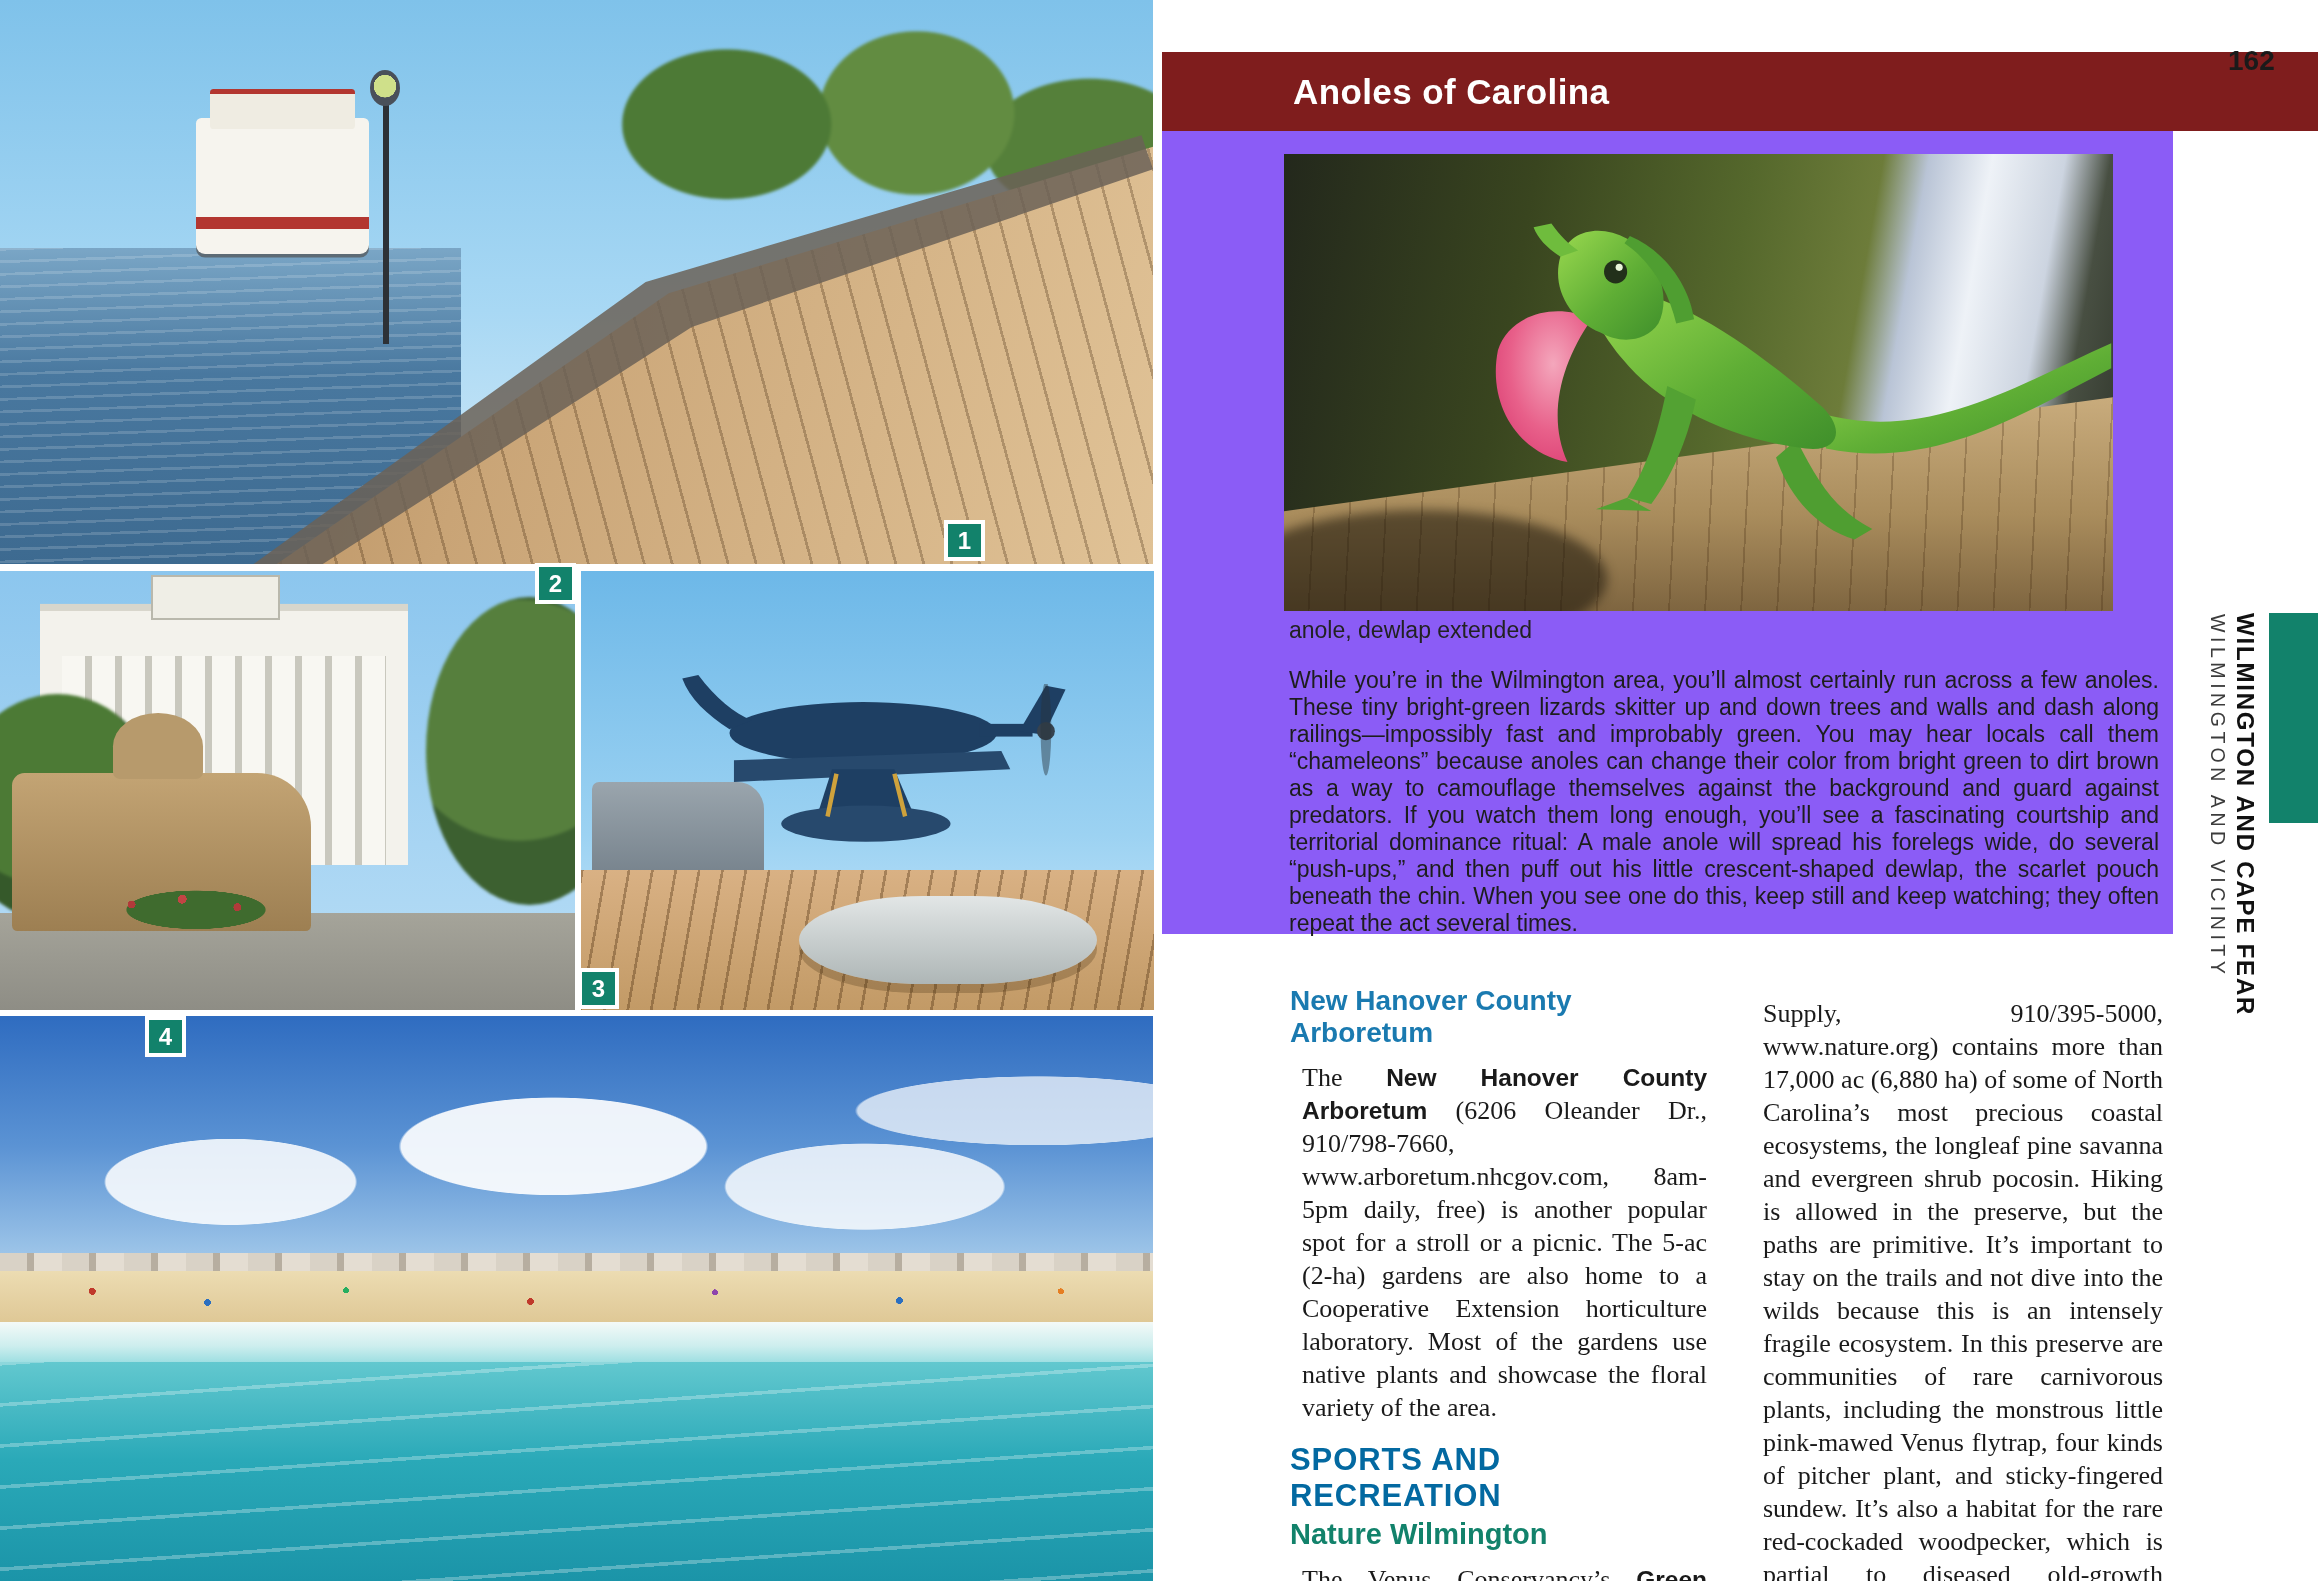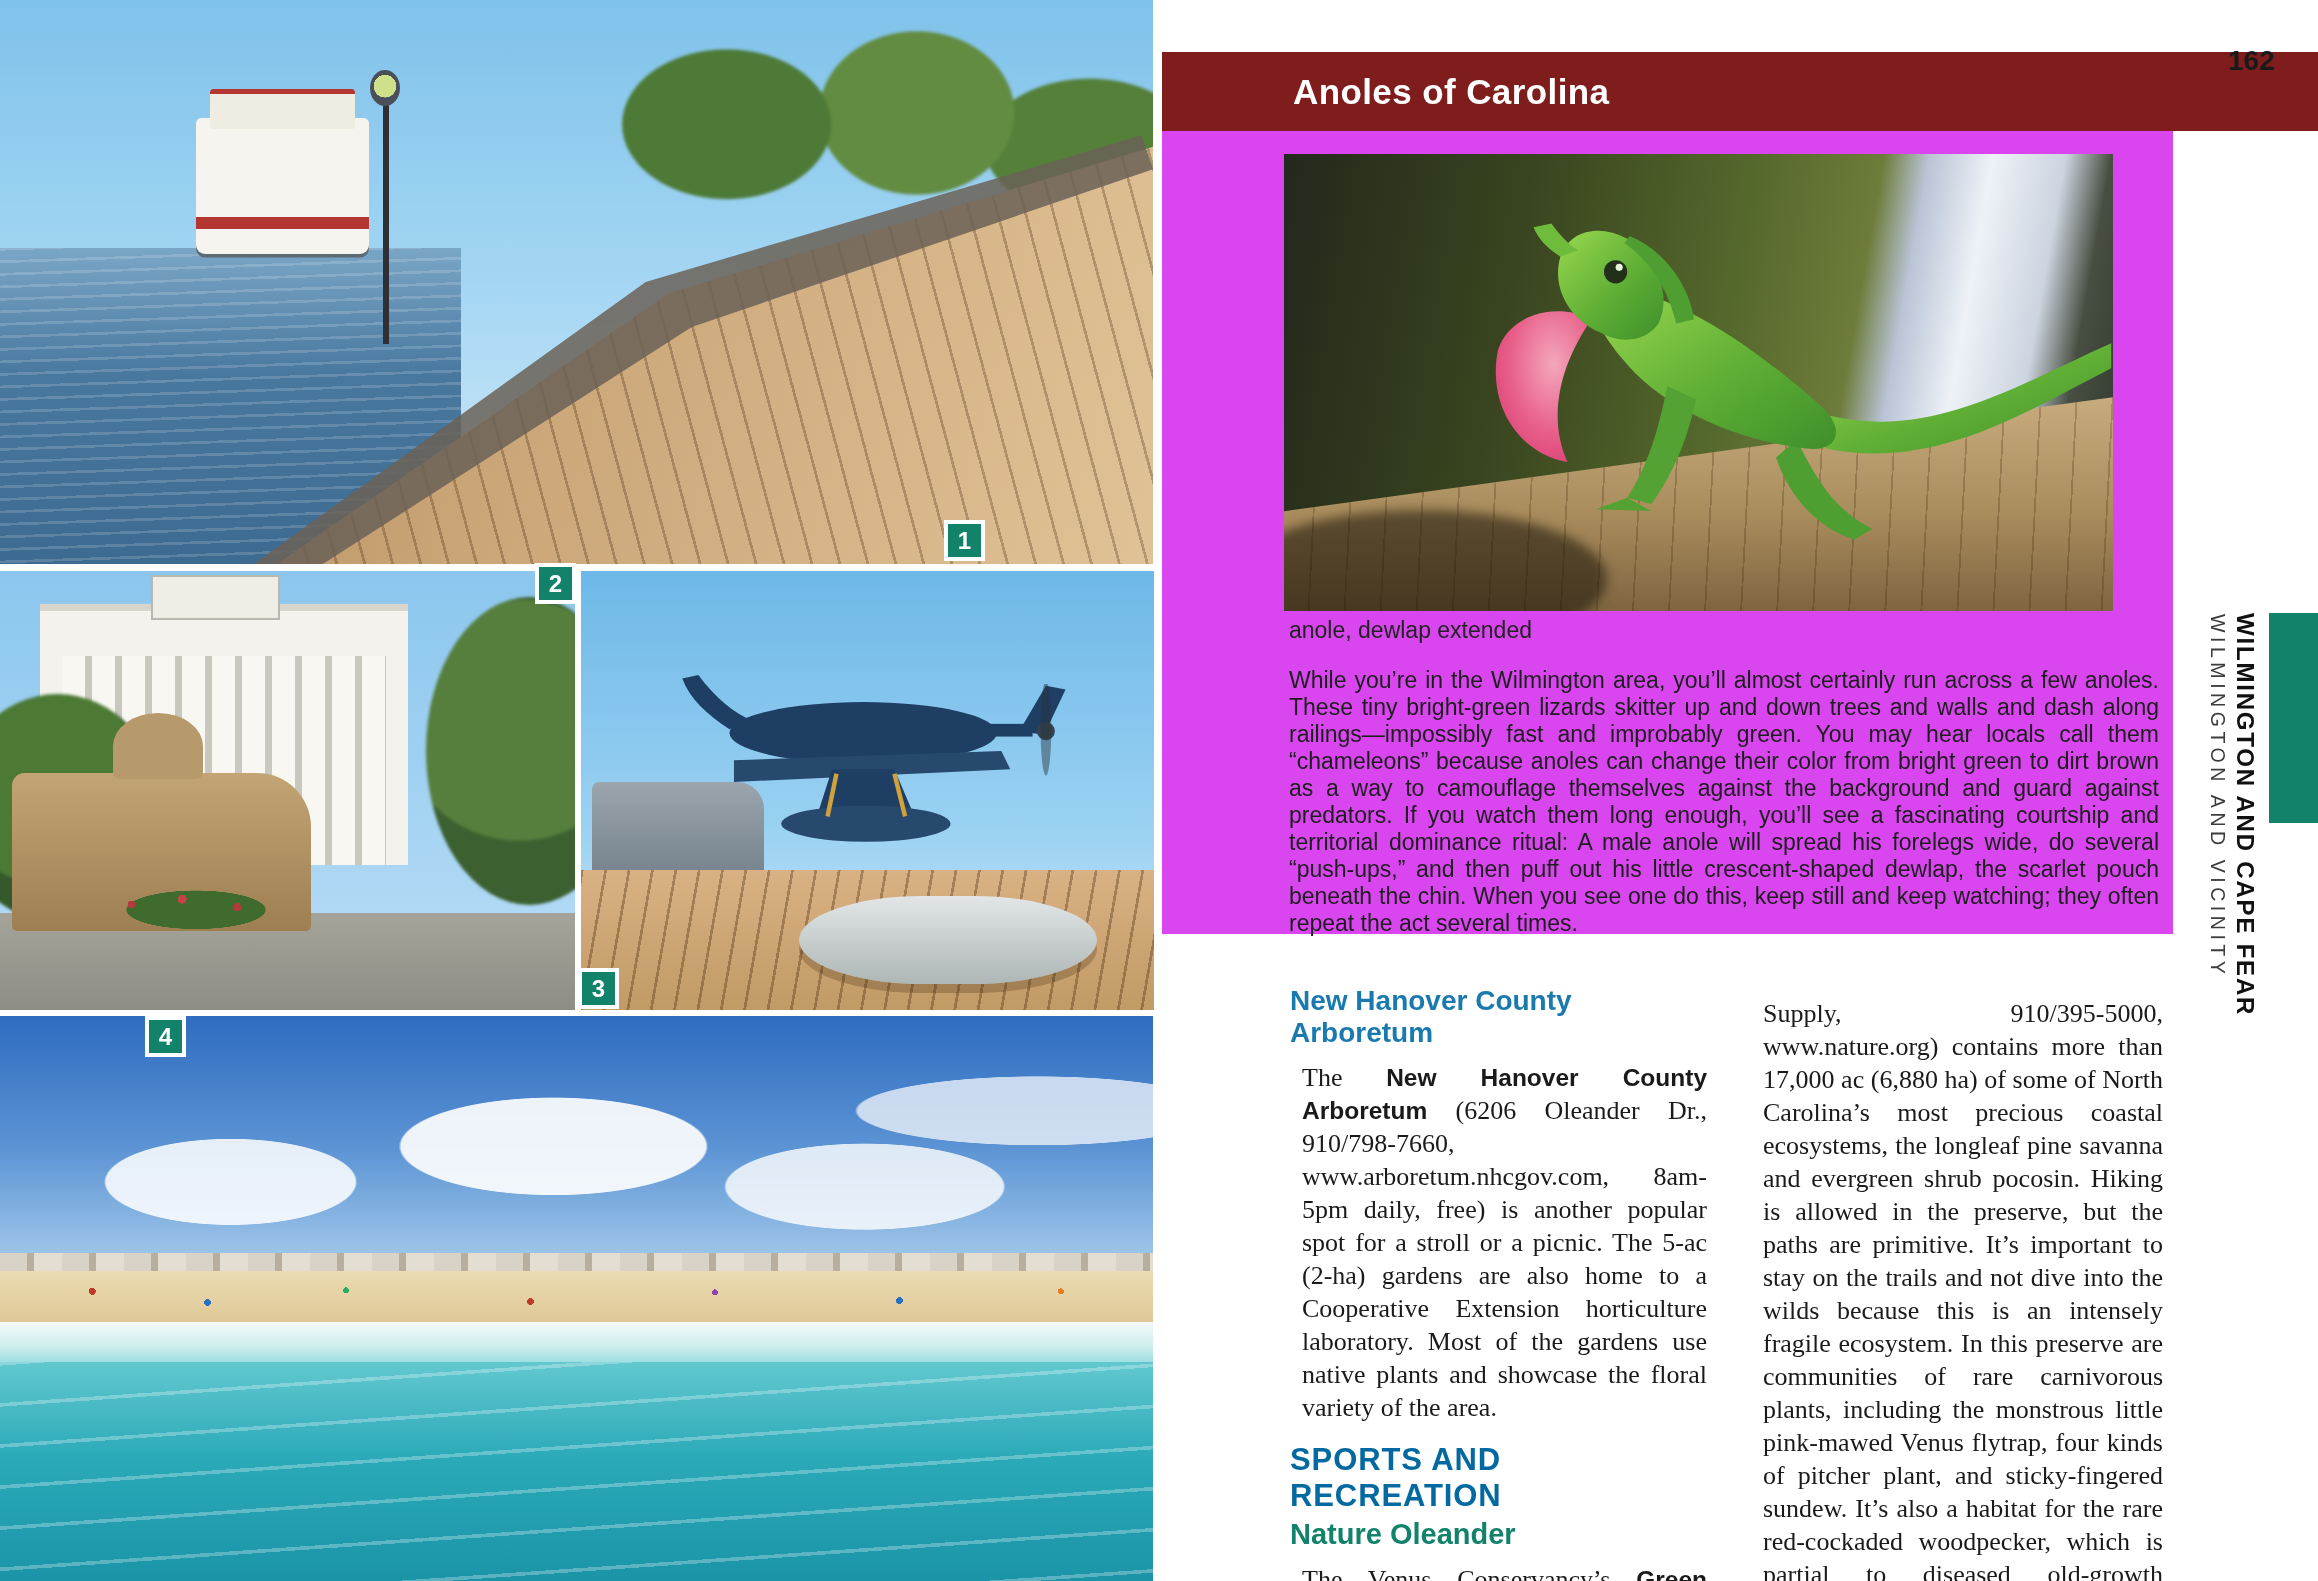--- a/index.html
+++ b/index.html
@@ -102,21 +102,21 @@
 
   
   .badge{position:absolute;width:41px;height:41px;background:#12826b;border:4.5px solid #ffffff;
      box-sizing:border-box;display:flex;align-items:center;justify-content:center;
      color:#ffffff;font-weight:bold;font-size:24px;z-index:5;}
 
   
   #anole-header{left:1162px;top:52px;width:1173px;height:79px;background:#7f1d1d;
      display:flex;align-items:center;}
   #anole-header h2{margin:0 0 0 131px;color:#ffffff;font-size:35px;font-weight:bold;letter-spacing:0.4px;}
-  #anole-body{left:1162px;top:131px;width:1011px;height:803px;background:#d946ef;}
+  #anole-body{left:1162px;top:131px;width:1011px;height:803px;background:#8b5cf6;}
   #anole-photo{position:absolute;left:122px;top:23px;width:829px;height:457px;overflow:hidden;
      background:linear-gradient(100deg,#23281c 0%,#39451f 28%,#55682c 52%,#6d7c3a 66%,#b9c4d6 71%,#eef2f7 78%,#ccd4e0 86%,#484f42 91%,#2c3228 100%);}
   #anole-wood{position:absolute;left:0;bottom:0;width:100%;height:52%;
      clip-path:polygon(0 58%,100% 10%,100% 100%,0 100%);
      background:linear-gradient(#cfb283 0%,#a98c5c 60%,#7e6540 100%);}
   #anole-wood:after{content:"";position:absolute;inset:0;
      background:repeating-linear-gradient(93deg,rgba(60,35,10,.25) 0 1.8px,transparent 1.8px 36px);}
   #anole-shadow{position:absolute;left:-6%;bottom:-8%;width:45%;height:30%;border-radius:50%;
      background:rgba(25,20,10,.55);filter:blur(5.4px);}
   #anole-caption{left:1289px;top:617px;width:803px;font-size:23px;color:#222;}
@@ -254,21 +254,21 @@
       </svg>
     </div>
     <div class="abs" id="anole-caption" style="position:absolute;left:127px;top:486px;">anole, dewlap extended</div>
     <div class="abs" id="anole-text" style="position:absolute;left:127px;top:536px;">While you’re in the Wilmington area, you’ll almost certainly run across a few anoles. These tiny bright-green lizards skitter up and down trees and walls and dash along railings—impossibly fast and improbably green. You may hear locals call them “chameleons” because anoles can change their color from bright green to dirt brown as a way to camouflage themselves against the background and guard against predators. If you watch them long enough, you’ll see a fascinating courtship and territorial dominance ritual: A male anole will spread his forelegs wide, do several “push-ups,” and then puff out his little crescent-shaped dewlap, the scarlet pouch beneath the chin. When you see one do this, keep still and keep watching; they often repeat the act several times.</div>
   </div>
 
   <div class="abs" id="left-col">
     <h3 class="col-heading">New Hanover County Arboretum</h3>
     <p class="body-par serif"><span>The </span><span class="run-bold">New Hanover County Arboretum</span><span> (6206 Oleander Dr., 910/798-7660, www.arboretum.nhcgov.com, 8am-5pm daily, free) is another popular spot for a stroll or a picnic. The 5-ac (2-ha) gardens are also home to a Cooperative Extension horticulture laboratory. Most of the gardens use native plants and showcase the floral variety of the area.</span></p>
     <h3 class="sports-heading">SPORTS AND RECREATION</h3>
-    <h4 class="nature-heading">Nature Oleander</h4>
+    <h4 class="nature-heading">Nature Wilmington</h4>
     <p class="body-par serif"><span>The Venus Conservancy’s </span><span class="run-bold">Green Swamp Preserve</span><span> (Hwy. 211, 5.5 mi/9 km north of</span></p>
     <div id="caption-rule"></div>
     <div id="photo-captions"><span class="run-num">1:</span><span> Wilmington Riverwalk </span><span class="run-num">2:</span><span> Bellamy Mansion </span></div>
   </div>
 
   <div class="abs" id="right-col">
     <p class="body-par serif">Supply, 910/395-5000, www.nature.org) contains more than 17,000 ac (6,880 ha) of some of North Carolina’s most precious coastal ecosystems, the longleaf pine savanna and evergreen shrub pocosin. Hiking is allowed in the preserve, but the paths are primitive. It’s important to stay on the trails and not dive into the wilds because this is an intensely fragile ecosystem. In this preserve are communities of rare carnivorous plants, including the monstrous little pink-mawed Venus flytrap, four kinds of pitcher plant, and sticky-fingered sundew. It’s also a habitat for the rare red-cockaded woodpecker, which is partial to diseased old-growth longleaf pines.</p>
     <p class="body-par serif indent">The University of North Carolina at Wilmington maintains a 174-ac (70-ha) nature preserve in Brunswick County, the</p>
   </div>
 

